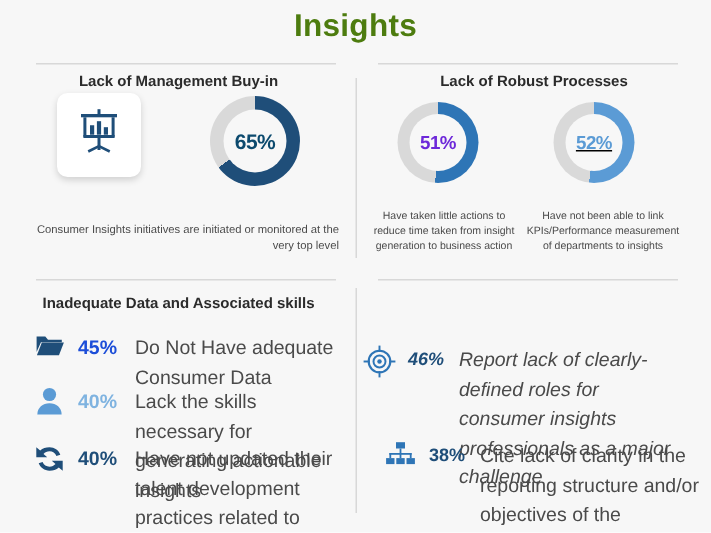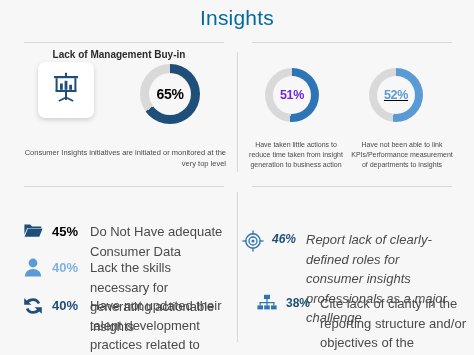--- a/index.html
+++ b/index.html
@@ -20,22 +20,22 @@
   
   #title-bar {
     position: absolute;
     left: 0;
     top: 6px;
     width: 474px;
     text-align: center;
   }
   #title-bar .title-text {
     font-size: 21px;
-    font-weight: normal;
-    color: #0369a1;
+    font-weight: bold;
+    color: #4d7c0f;
     letter-spacing: 0.2px;
   }
   
   .quad {
     position: absolute;
   }
   #quad-tl { left: 0;   top: 42px;  width: 238px; height: 143px; }
   #quad-tr { left: 238px; top: 42px;  width: 236px; height: 143px; }
   #quad-bl { left: 0;   top: 185px; width: 238px; height: 170px; }
   #quad-br { left: 238px; top: 185px; width: 236px; height: 170px; }
@@ -189,51 +189,57 @@
         <rect x="20.2" y="13.8" width="2.8" height="5" fill="#1F4E79"></rect>
         <rect x="16" y="21" width="2" height="8" fill="#1F4E79"></rect>
         <rect x="9.4" y="27.2" width="8.4" height="1.8" fill="#1F4E79" transform="rotate(-26 13.6 28.1)"></rect>
         <rect x="16.2" y="27.2" width="8.4" height="1.8" fill="#1F4E79" transform="rotate(26 20.4 28.1)"></rect>
       </svg>
     </span>
   </div>
 
   <div class="donut" id="donut-65" style="width:60px;height:60px;background:conic-gradient(#1F4E79 0deg 234deg, #D9D9D9 234deg 360deg);">
     <div class="hole" style="left:9px;top:9px;width:42px;height:42px;">
-      <span class="pct" style="font-size:14px;color:#000000;">65%</span>
+      <span class="pct" style="font-size:14px;color:#0c4a6e;">65%</span>
     </div>
   </div>
 
   <div id="caption-tl">Consumer Insights initiatives are initiated or monitored at the very top level</div>
 
+  <div class="quad" id="quad-tr">
+    <div class="quad-head">Lack of Robust Processes</div>
+  </div>
 
   <div class="donut" id="donut-51" style="width:54px;height:54px;background:conic-gradient(#2E75B6 0deg 184deg, #D9D9D9 184deg 360deg);">
     <div class="hole" style="left:8px;top:8px;width:38px;height:38px;">
       <span class="pct" style="font-size:12.5px;color:#6d28d9;">51%</span>
     </div>
   </div>
 
   <div class="donut" id="donut-52" style="width:54px;height:54px;background:conic-gradient(#5B9BD5 0deg 187deg, #D9D9D9 187deg 360deg);">
     <div class="hole" style="left:8px;top:8px;width:38px;height:38px;text-decoration:underline;">
       <span class="pct" style="font-size:12.5px;color:#5B9BD5;">52%</span>
     </div>
   </div>
 
   <div class="caption-tr" id="caption-51">Have taken little actions to reduce time taken from insight generation to business action</div>
   <div class="caption-tr" id="caption-52">Have not been able to link KPIs/Performance measurement of departments to insights</div>
 
+  <div class="quad" id="quad-bl">
+    <div class="quad-head">Inadequate Data and Associated skills</div>
+  </div>
 
   <div class="stat-row" id="row-45">
     <div class="stat-icon">
       <svg width="20" height="17" viewBox="0 0 20 17">
         <path d="M0.6 2.4h6.6l1.8 2.1h9.2v1.6H4.3L1.4 12.6V2.4z" fill="#1F4E79"></path>
         <path d="M4.9 6.4H19.6l-3.3 8.4H1.6z" fill="#1F4E79"></path>
       </svg>
     </div>
-    <div class="stat-pct" style="color:#000000;">45%</div>
+    <div class="stat-pct" style="color:#1d4ed8;">45%</div>
     <div class="stat-text">Do Not Have adequate Consumer Data</div>
   </div>
 
   <div class="stat-row" id="row-40a">
     <div class="stat-icon">
       <svg width="18" height="19" viewBox="0 0 18 19">
         <circle cx="9" cy="5" r="4.4" fill="#5B9BD5"></circle>
         <path d="M0.9 18.4c0-4.6 3.6-7.5 8.1-7.5s8.1 2.9 8.1 7.5z" fill="#5B9BD5"></path>
       </svg>
     </div>

